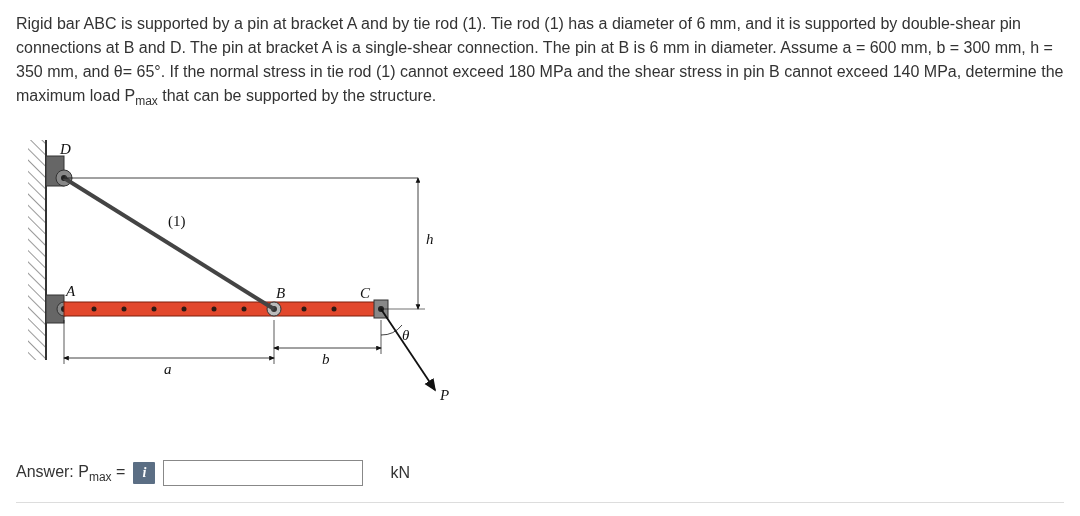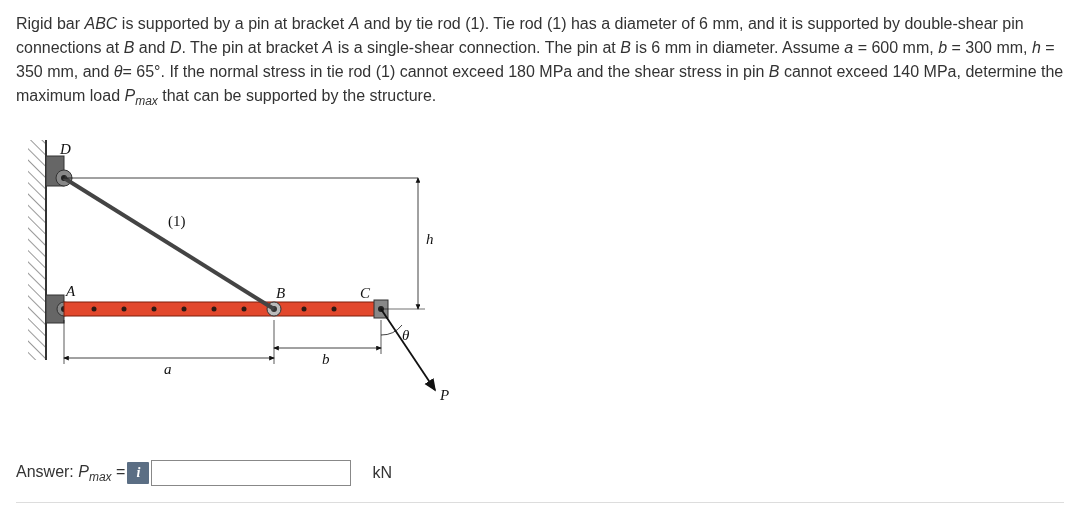--- a/index.html
+++ b/index.html
@@ -7,37 +7,37 @@
       font-family: "Segoe UI", Arial, sans-serif;
       font-size: 16px;
       color: #333;
       padding: 12px 16px;
       width: 1080px;
       line-height: 1.5;
     }
     .problem-text {
       margin-bottom: 30px;
     }
-    .italic { font-style: italic; }
-    .sub { font-size: 0.75em; vertical-align: sub; font-style: italic; }
+    .italic { }
+    .sub { font-size: 0.75em; vertical-align: sub; }
     .diagram-container {
       margin-left: 4px;
       margin-bottom: 40px;
       position: relative;
       width: 440px;
       height: 280px;
     }
     .diagram-container svg {
       position: absolute;
       top: 0; left: 0;
     }
     .answer-row {
       display: flex;
       align-items: center;
-      gap: 2px;
+      gap: 8px;
       margin-bottom: 16px;
     }
     .answer-label {
       color: #333;
     }
     .info-icon {
       width: 22px;
       height: 22px;
       background: #5b6e84;
       color: #fff;

